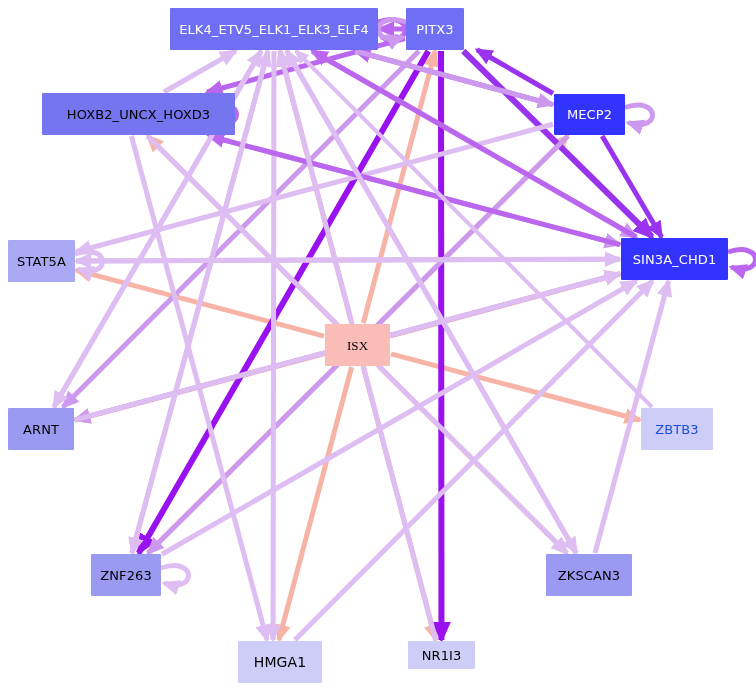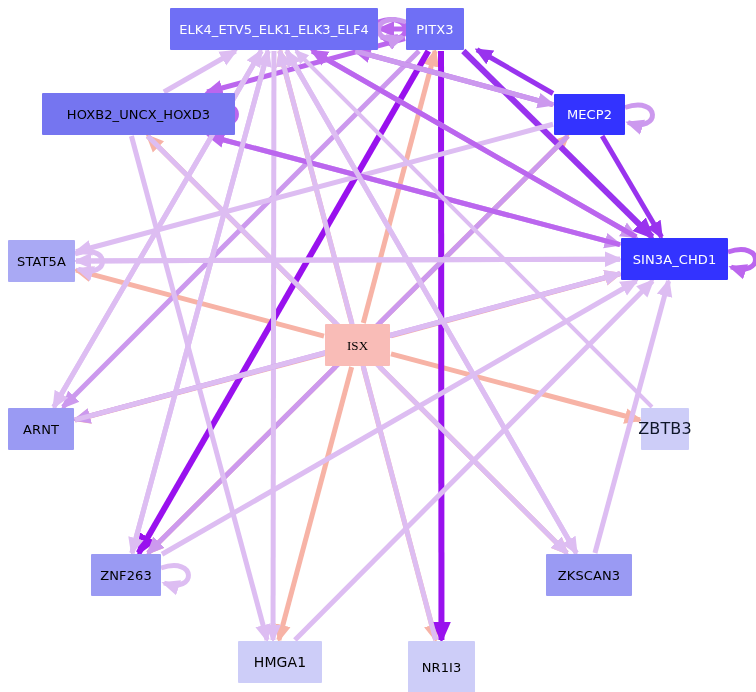--- a/index.html
+++ b/index.html
@@ -119,29 +119,29 @@
       </div>
       <div class="node" style="left: 621px; top: 238px; width: 107px; height: 42px; background: rgb(51, 51, 255); color: rgb(255, 255, 255); font-size: 13px;">
         <span class="node-label">SIN3A_CHD1</span>
       </div>
       <div class="node" style="left: 325px; top: 324px; width: 65px; height: 42px; background: rgb(249, 188, 183); color: rgb(0, 0, 0); font-size: 13px; font-family: Liberation Serif, serif;">
         <span class="node-label">ISX</span>
       </div>
       <div class="node" style="left: 8px; top: 408px; width: 66px; height: 42px; background: rgb(154, 154, 243); color: rgb(0, 0, 0); font-size: 13px;">
         <span class="node-label">ARNT</span>
       </div>
-      <div class="node" style="left: 641px; top: 408px; width: 48px; height: 42px; background: rgb(205, 205, 248); color: #0f172a; font-size: 16px;">
+      <div class="node" style="left: 641px; top: 408px; width: 72px; height: 42px; background: rgb(205, 205, 248); color: #1d4ed8; font-size: 13px;">
         <span class="node-label">ZBTB3</span>
       </div>
       <div class="node" style="left: 91px; top: 554px; width: 70px; height: 42px; background: rgb(154, 154, 243); color: rgb(0, 0, 0); font-size: 13px;">
         <span class="node-label">ZNF263</span>
       </div>
       <div class="node" style="left: 546px; top: 554px; width: 86px; height: 42px; background: rgb(154, 154, 243); color: rgb(0, 0, 0); font-size: 13px;">
         <span class="node-label">ZKSCAN3</span>
       </div>
       <div class="node" style="left: 238px; top: 641px; width: 84px; height: 42px; background: rgb(205, 205, 248); color: rgb(0, 0, 0); font-size: 14px;">
         <span class="node-label">HMGA1</span>
       </div>
-      <div class="node" style="left: 408px; top: 641px; width: 67px; height: 52px; background: rgb(205, 205, 248); color: rgb(0, 0, 0); font-size: 13px;">
+      <div class="node" style="left: 408px; top: 641px; width: 67px; height: 28px; background: rgb(205, 205, 248); color: rgb(0, 0, 0); font-size: 13px;">
         <span class="node-label">NR1I3</span>
       </div>
     </div>
 </div>
 
 </body></html>

